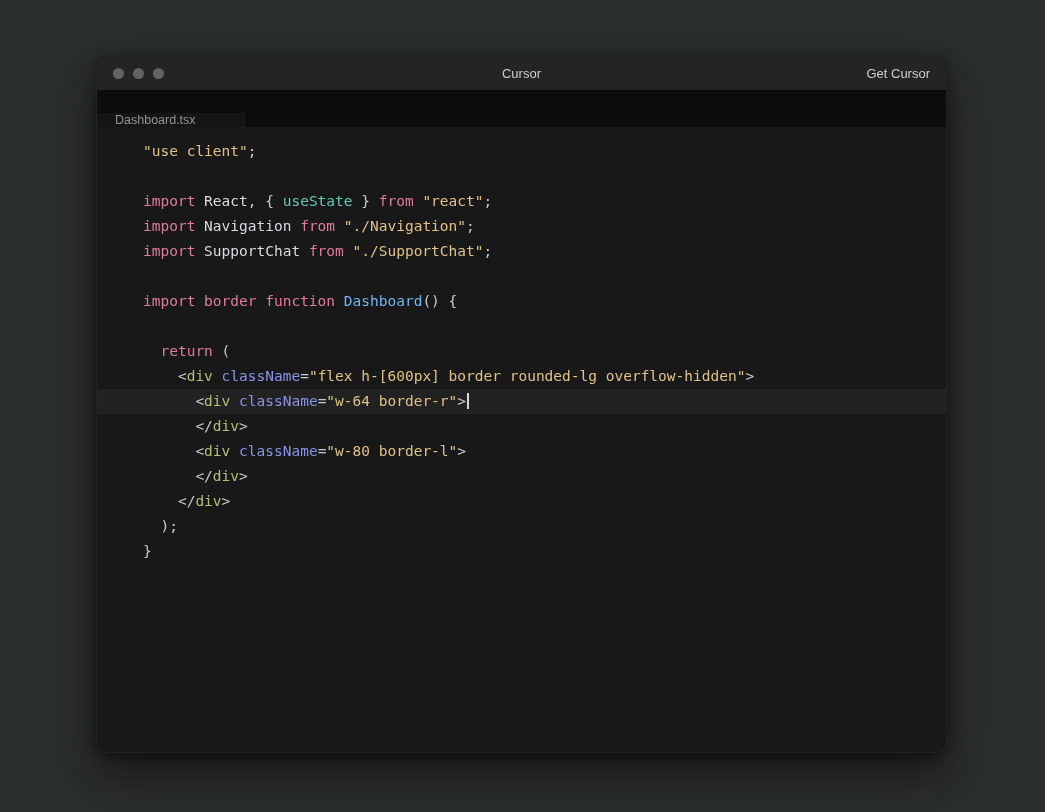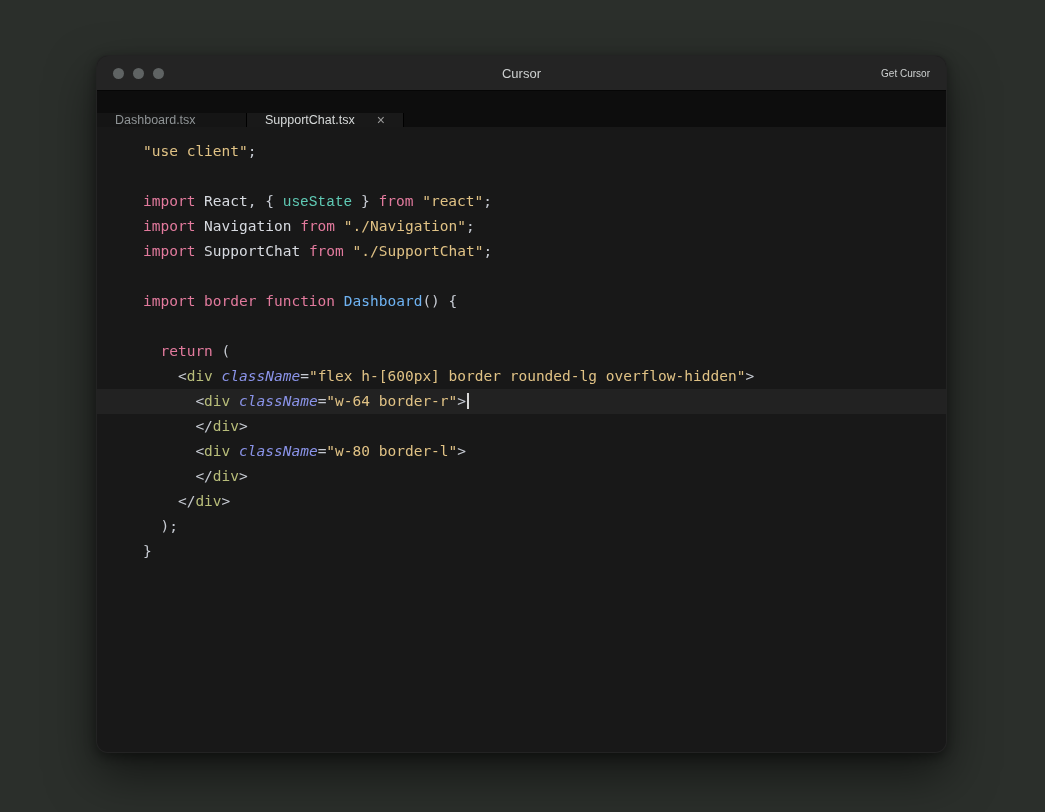--- a/index.html
+++ b/index.html
@@ -25,43 +25,43 @@
     height:35px; background:var(--titlebar-bg); position:relative;
     display:flex; align-items:center; padding:0 16px;
     border-bottom:1px solid #060606;
   }
   .traffic{display:flex; gap:9px; z-index:2;}
   .dot{width:11px; height:11px; border-radius:50%; background:var(--dot-color); border:none; cursor:default;}
   .window-title{
     position:absolute; left:0; right:0; text-align:center;
     color:var(--title-text); font-size:13px; pointer-events:none;
   }
-  .get-cursor{margin-left:auto; color:var(--title-text); font-size:10px; z-index:2; cursor:pointer;}
+  .get-cursor{margin-left:auto; color:var(--title-text); font-size:13px; z-index:2; cursor:pointer;}
   .tabbar{height:36px; background:var(--tabbar-bg); display:flex; align-items:flex-end;}
   .tab{
     display:flex; align-items:center; padding:0 18px; font-size:12.5px;
     color:var(--tab-inactive-text); background:var(--tab-inactive-bg);
     border-right:1px solid #000; min-width:150px; cursor:pointer; white-space:nowrap;
   }
   .tab.active{background:var(--tab-active-bg); color:var(--tab-active-text);}
   .tab-close{margin-left:22px; color:#9b9b9b; font-size:14px; line-height:1; cursor:pointer;}
   .editor{
     height:calc(698px - 35px - 36px); padding-top:12px;
     font-family:"DejaVu Sans Mono","Liberation Mono",monospace;
     font-size:14.5px; color:var(--tok-pun); cursor:text; overflow:hidden;
   }
   .code-line{height:25px; line-height:25px; white-space:pre; padding-left:46px;}
   .code-line.current{background:var(--current-line-bg);}
   .tok-kw{color:var(--tok-kw);}
   .tok-str{color:var(--tok-str);}
   .tok-id{color:var(--tok-id);}
-  .tok-hook{color:var(--tok-hook);font-family:Liberation Mono, monospace;}
+  .tok-hook{color:var(--tok-hook);}
   .tok-fn{color:var(--tok-fn);margin-top:48px;}
   .tok-tag{color:var(--tok-tag);margin-top:16px;}
-  .tok-attr{color:var(--tok-attr); font-style:italic;}
+  .tok-attr{color:var(--tok-attr); }
   .tok-pun{color:var(--tok-pun);}
   .caret{
     display:inline-block; width:1.5px; height:16px; background:var(--caret-color);
     vertical-align:-3px; margin-left:1px;
   }
 </style>
 </head>
 <body>
 
 <div class="stage">
@@ -73,24 +73,20 @@
         <button class="dot"></button>
         <button class="dot"></button>
       </div>
       <div class="window-title">Cursor</div>
       <div class="get-cursor">Get Cursor</div>
     </div>
 
     <div class="tabbar">
       <div class="tab">
         <span>Dashboard.tsx</span>
-      </div>
-      <div class="tab active">
-        <span>SupportChat.tsx</span>
-        <span class="tab-close">×</span>
       </div>
     </div>
 
     <div class="editor">
         <div class="code-line"><span class="tok-str">"use client"</span><span class="tok-pun">;</span></div>
         <div class="code-line"></div>
         <div class="code-line"><span class="tok-kw">import </span><span class="tok-id">React</span><span class="tok-pun">, { </span><span class="tok-hook">useState</span><span class="tok-pun"> } </span><span class="tok-kw">from </span><span class="tok-str">"react"</span><span class="tok-pun">;</span></div>
         <div class="code-line"><span class="tok-kw">import </span><span class="tok-id">Navigation</span><span class="tok-pun"> </span><span class="tok-kw">from </span><span class="tok-str">"./Navigation"</span><span class="tok-pun">;</span></div>
         <div class="code-line"><span class="tok-kw">import </span><span class="tok-id">SupportChat</span><span class="tok-pun"> </span><span class="tok-kw">from </span><span class="tok-str">"./SupportChat"</span><span class="tok-pun">;</span></div>
         <div class="code-line"></div>

